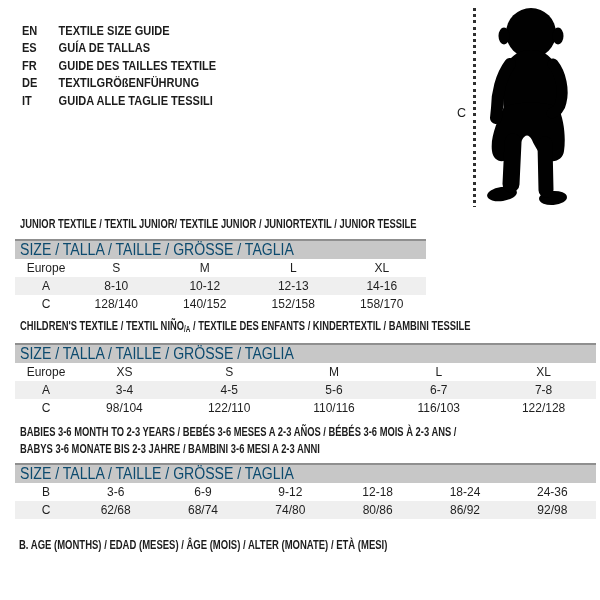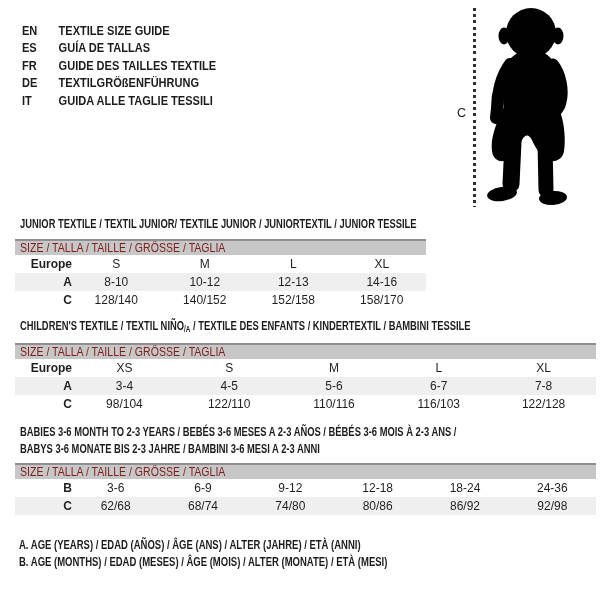--- a/index.html
+++ b/index.html
@@ -23,23 +23,23 @@
     background:repeating-linear-gradient(to bottom,#2f2f2f 0 3px,transparent 3px 6.2px);}
   .measure-label{position:absolute;left:457px;top:106px;font-size:12.5px;}
   .baby-svg{position:absolute;left:484px;top:6px;width:92px;height:201px;}
 
   
   .sec-heading{position:absolute;left:20px;font-weight:700;font-size:12.5px;line-height:17px;white-space:nowrap;}
 
   
   .size-table{position:absolute;left:15px;border-collapse:collapse;table-layout:fixed;font-size:12px;color:#1f1f1f;}
   .size-table th.bar{background:#c7c7c7;border-top:2px solid #8f8f8f;height:14px;
-    text-align:left;padding:0 0 0 5px;font-weight:400;font-size:12px;color:#7f1d1d;}
+    text-align:left;padding:0 0 0 5px;font-weight:400;font-size:16px;color:#0c4a6e;}
   .size-table td{text-align:center;height:18px;padding:0;white-space:nowrap;font-weight:400;}
-  .size-table td.lbl{text-align:right;padding-left:5px;font-weight:bold;}
+  .size-table td.lbl{text-align:center;padding-left:5px;}
   .r-zebra{background:#efefef;}
 
   
   .legend{position:absolute;left:19px;top:537px;font-weight:700;font-size:12.5px;}
   .legend-row{height:16.8px;line-height:16.8px;white-space:nowrap;}
 
   .sub{font-size:8.5px;vertical-align:-2px;}
 </style>
 </head>
 <body>
@@ -211,17 +211,16 @@
         <td>68/74</td>
         <td>74/80</td>
         <td>80/86</td>
         <td>86/92</td>
         <td>92/98</td>
       </tr>
     </tbody>
   </table>
 
   <div class="legend">
-    <div class="legend-row"><span class="cx76">A. AGE (YEARS) / EDAD (AÑOS) / ÂGE (ANS) / ALTER (JAHRE) / ETÀ (ANNI)</span></div>
     <div class="legend-row"><span class="cx76">B. AGE (MONTHS) / EDAD (MESES) / ÂGE (MOIS) / ALTER (MONATE) / ETÀ (MESI)</span></div>
   </div>
 
 </div>
 
 </body></html>

